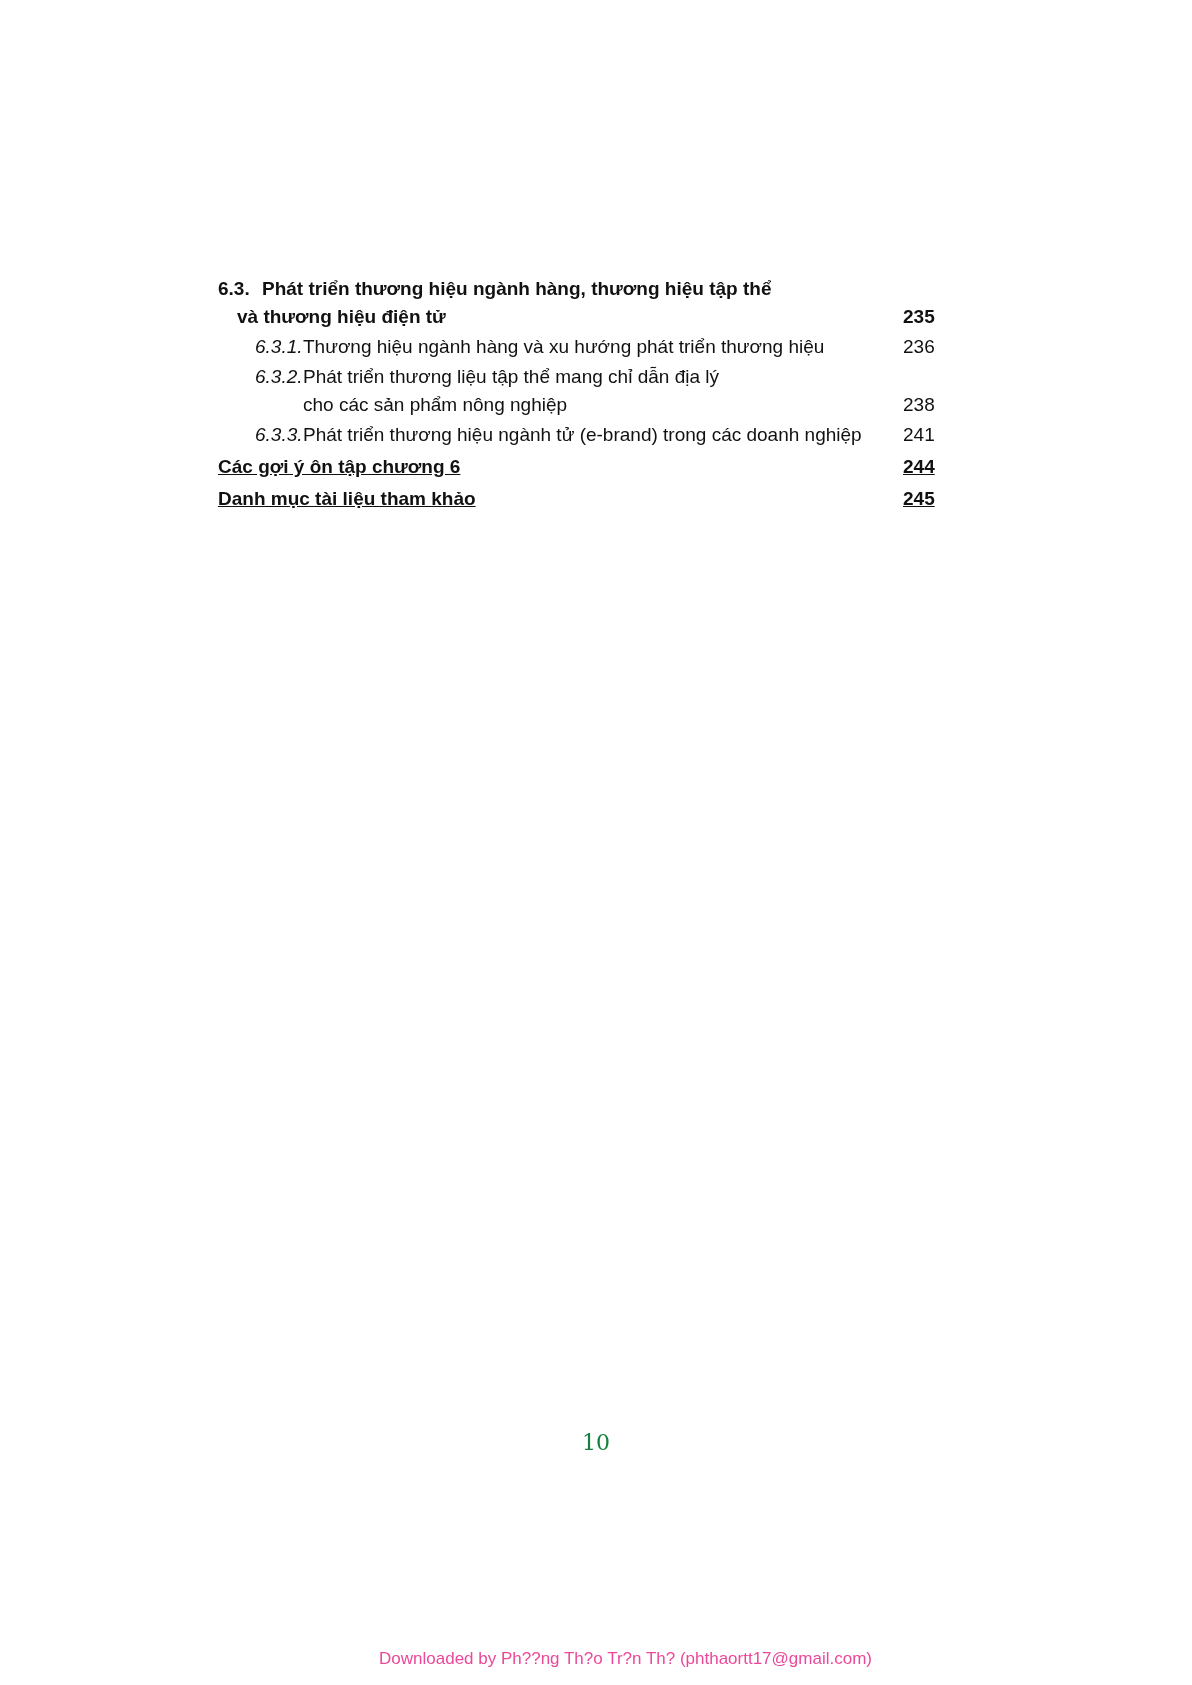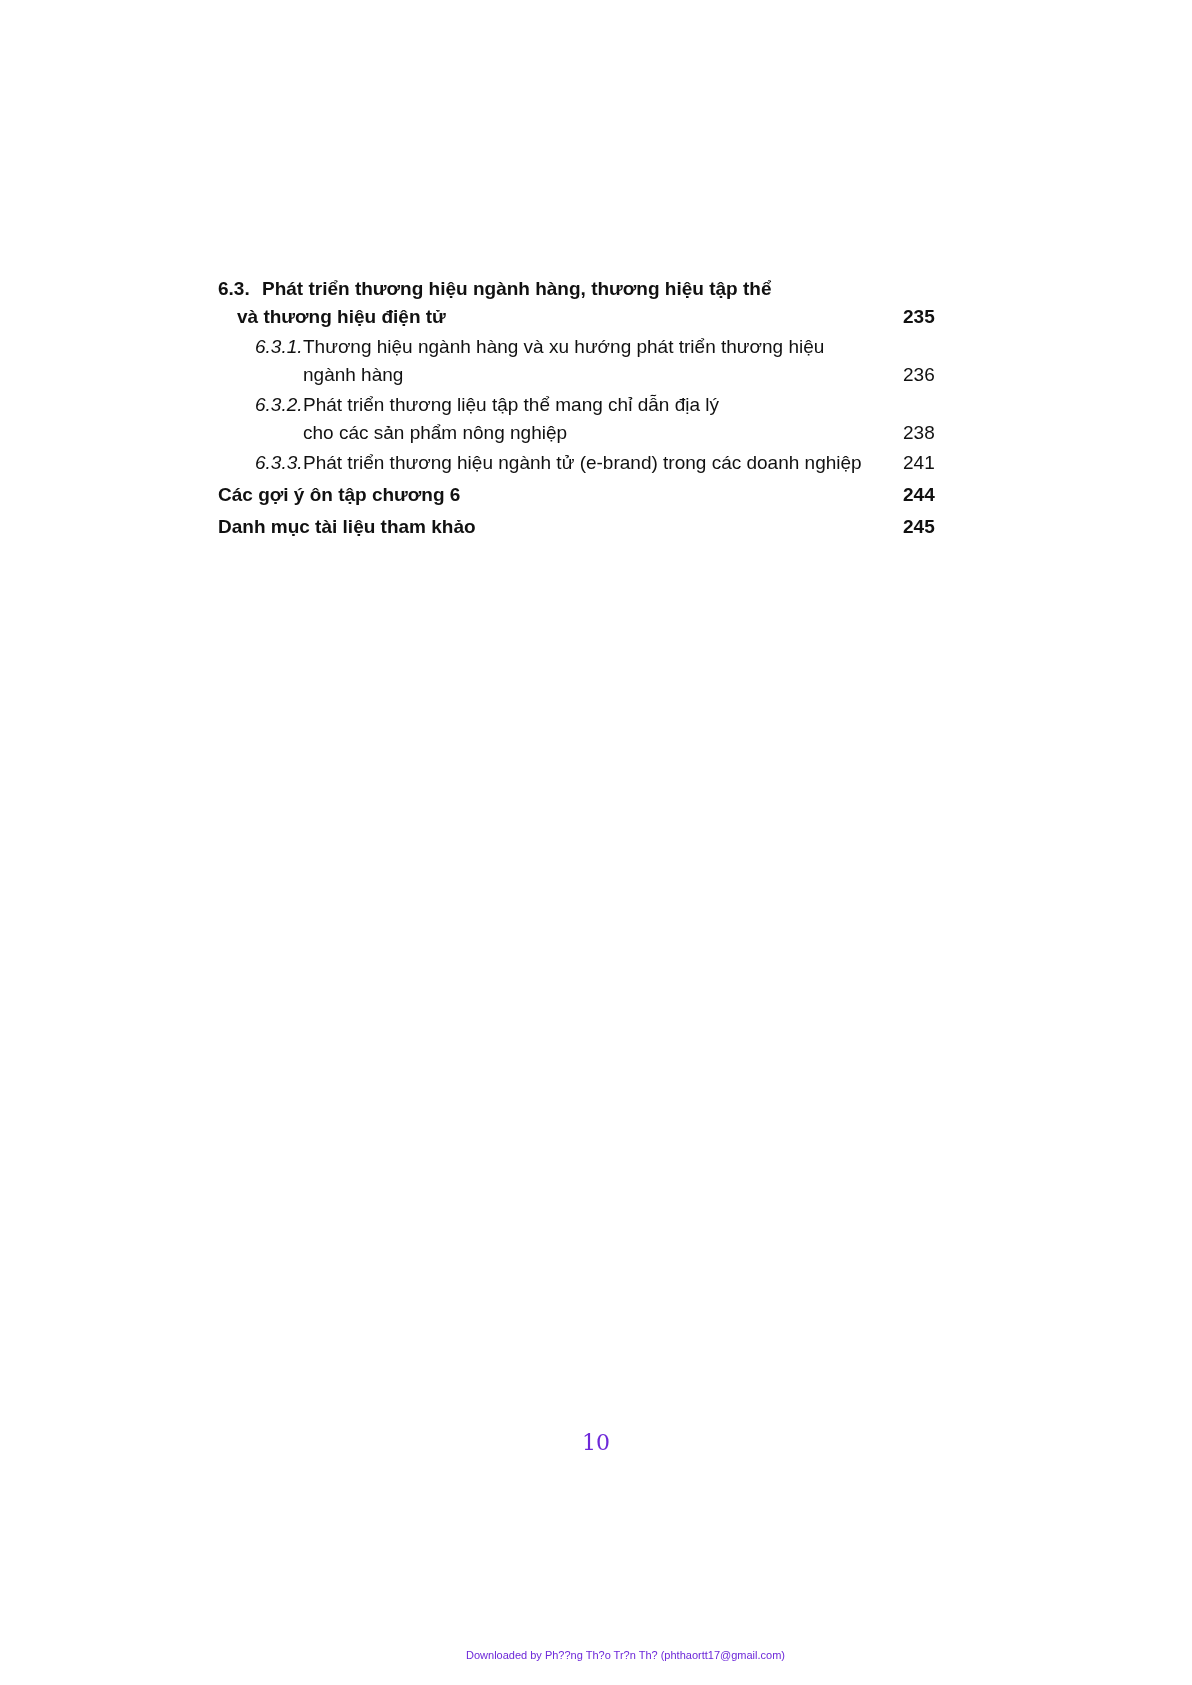--- a/index.html
+++ b/index.html
@@ -22,21 +22,21 @@
     top: 275px;
     width: 735px;
     font-size: 19px;
     line-height: 28px;
   }
   .entry {
     display: flex;
     align-items: flex-end;
     margin-bottom: 2px;
   }
-  .entry.sp { margin-top: 4px; }
+  .entry.sp { margin-top: 4px; text-decoration: underline; }
   .b { font-weight: bold; }
   .txt { flex: 1; min-width: 0; }
   .line { white-space: nowrap; }
   
   .lvl1 .txt { padding-left: 19px; }
   .lvl1 .l1  { text-indent: -19px; }
   .lvl1 .num { display: inline-block; width: 44px; text-indent: 0; }
   
   .lvl2 .txt { padding-left: 85px; }
   .lvl2 .l1  { text-indent: -48px; }
@@ -48,53 +48,52 @@
     line-height: 28px;
   }
   .pageno {
     position: absolute;
     top: 1430px;
     left: 0;
     width: 100%;
     text-align: center;
     font-family: "DejaVu Serif", serif;
     font-size: 22px;
-    color: #6d28d9;
+    color: #15803d;
   }
   .watermark {
     position: absolute;
     top: 1649px;
     left: 0;
     width: 100%;
     box-sizing: border-box;
     padding-left: 59px;
     text-align: center;
-    font-size: 11px;
-    color: #6d28d9;
+    font-size: 17px;
+    color: #ec4899;
   }
 </style>
 </head>
 <body>
 
 <div class="page">
 
   <div class="toc">
 
     <div class="entry lvl1 b">
       <div class="txt">
         <div class="line l1"><span class="num">6.3.</span><span>Phát triển thương hiệu ngành hàng, thương hiệu tập thể</span></div>
         <div class="line cont">và thương hiệu điện tử</div>
       </div>
       <div class="pg">235</div>
     </div>
 
     <div class="entry lvl2">
       <div class="txt">
         <div class="line l1"><span class="num">6.3.1.</span><span>Thương hiệu ngành hàng và xu hướng phát triển thương hiệu</span></div>
-        <div class="line cont">ngành hàng</div>
       </div>
       <div class="pg">236</div>
     </div>
 
     <div class="entry lvl2">
       <div class="txt">
         <div class="line l1"><span class="num">6.3.2.</span><span>Phát triển thương liệu tập thể mang chỉ dẫn địa lý</span></div>
         <div class="line cont">cho các sản phẩm nông nghiệp</div>
       </div>
       <div class="pg">238</div>

